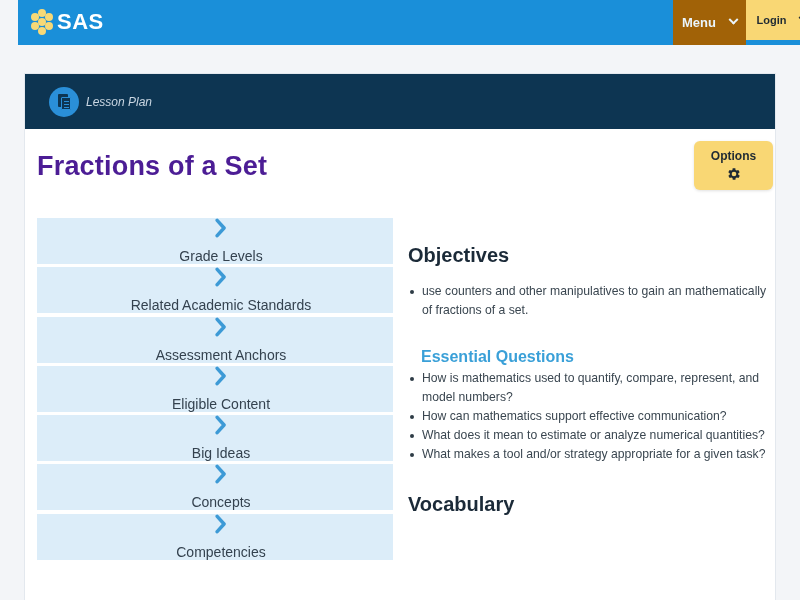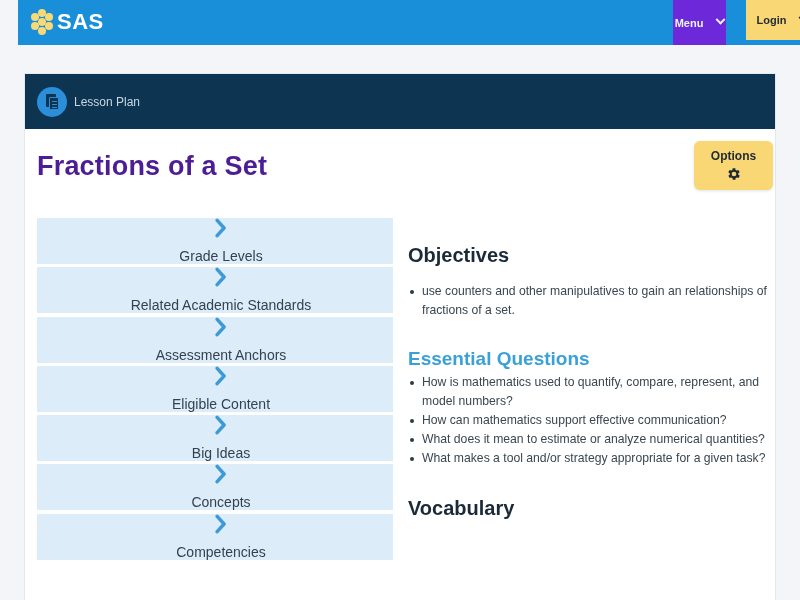--- a/index.html
+++ b/index.html
@@ -5,46 +5,46 @@
   * { box-sizing: border-box; margin: 0; padding: 0; }
   html, body { width: 800px; height: 600px; overflow: hidden; }
   body { background: #f3f5f8; font-family: "Liberation Sans", "DejaVu Sans", sans-serif; color: #22303c; position: relative; }
 
   .topbar { position: absolute; left: 18px; top: 0; width: 800px; height: 45px; background: #1a8fd9; }
   .logo { position: absolute; left: 12px; top: 9px; display: flex; align-items: center; gap: 3px; }
   .logo-mark { width: 24px; height: 26px; position: relative; }
   .logo-mark span { position: absolute; width: 8px; height: 8px; border-radius: 50%; background: #f7d977; }
   .logo-text { color: #ffffff; font-weight: bold; font-size: 22px; letter-spacing: 0.5px; }
 
-  .menu-btn { position: absolute; left: 655px; top: 0; width: 53px; height: 45px; background: #6d28d9; color: #eaf5fc; font-weight: bold; font-size: 11px; display: flex; align-items: center; justify-content: center; gap: 14px; cursor: pointer; }
+  .menu-btn { position: absolute; left: 655px; top: 0; width: 73px; height: 45px; background: #a16207; color: #eaf5fc; font-weight: bold; font-size: 13px; display: flex; align-items: center; justify-content: center; gap: 14px; cursor: pointer; }
   .login-btn { position: absolute; left: 728px; top: 0; width: 72px; height: 40px; background: #f9d774; color: #1f2a33; font-weight: bold; font-size: 11px; display: flex; align-items: center; justify-content: center; gap: 14px; cursor: pointer; }
   .chev { width: 7px; height: 7px; border-right: 2.5px solid currentColor; border-bottom: 2.5px solid currentColor; transform: rotate(45deg) translate(-2px,-2px); display: inline-block; }
 
   .card { position: absolute; left: 24px; top: 73px; width: 752px; height: 540px; background: #ffffff; border: 1px solid #e3e8ee; }
-  .card-header { height: 55px; background: #0d3552; display: flex; align-items: center; padding-left: 12px; gap: 7px; }
+  .card-header { height: 55px; background: #0d3552; display: flex; align-items: center; padding-left: 24px; gap: 7px; font-style: italic; }
   .lp-icon { width: 30px; height: 30px; border-radius: 50%; background: #2a8fd8; position: relative; }
   .lp-icon .pg1 { position: absolute; left: 9px; top: 7px; width: 10px; height: 13px; background: #0d3552; border-radius: 1px; }
   .lp-icon .pg2 { position: absolute; left: 12px; top: 10px; width: 10px; height: 13px; background: #0d3552; border: 1px solid #2a8fd8; border-radius: 1px; }
   .lp-icon .pg2::before { content: ""; position: absolute; left: 2px; top: 3px; width: 5px; height: 1px; background: #2a8fd8; box-shadow: 0 3px 0 #2a8fd8, 0 6px 0 #2a8fd8; }
   .lp-label { color: #c9d6e2; font-size: 12px; }
 
   .page-title { position: absolute; left: 12px; top: 77px; font-size: 27px; font-weight: bold; color: #4c1d95; letter-spacing: 0.2px; }
 
   .options-btn { position: absolute; left: 669px; top: 67px; width: 79px; height: 49px; background: #f9d774; border-radius: 6px; box-shadow: 0 1px 3px rgba(0,0,0,0.12); display: flex; flex-direction: column; align-items: center; justify-content: center; gap: 3px; cursor: pointer; }
   .options-label { font-size: 12px; font-weight: bold; color: #1f2a33; }
   .gear { width: 16px; height: 16px; }
 
   .accordion { position: absolute; left: 12px; top: 144px; width: 356px; }
   .acc-item { height: 46px; background: #dcedf9; margin-bottom: 3.3px; display: flex; align-items: center; padding-left: 12px; gap: 10px; cursor: pointer; flex-direction: column; }
   .acc-chev { width: 16px; height: 26px; }
   .acc-label { font-size: 14px; color: #34424f; }
 
   .content { position: absolute; left: 383px; top: 170px; width: 360px; }
   .h2 { font-size: 20px; font-weight: bold; color: #1b2a38; }
-  .h3 { font-size: 19px; font-weight: bold; color: #3aa0d8; }
+  .h3 { font-size: 16px; font-weight: bold; color: #3aa0d8; margin-left: 13px; }
   .intro { font-size: 10px; color: #3a4650; margin-top: 8px; }
   ul.bullets { list-style: none; }
   ul.bullets li { position: relative; padding-left: 14px; font-size: 12.2px; line-height: 19px; color: #3a4650; }
   ul.bullets li::before { content: ""; position: absolute; left: 2px; top: 8px; width: 4px; height: 4px; border-radius: 50%; background: #2e3b46; }
   .obj-list { margin-top: 15px; }
   .eq-title { margin-top: 28px; }
   .eq-list { margin-top: 3px; }
   .vocab-title { margin-top: 29px; }
 </style>
 </head>
@@ -132,21 +132,21 @@
       <svg class="acc-chev" viewBox="0 0 16 26">
           <path d="M3 3 L12 13 L3 23" fill="none" stroke="#3d9ad6" stroke-width="4.5" stroke-linecap="round" stroke-linejoin="round"></path>
         </svg>
       <span class="acc-label">Competencies</span>
     </div>
   </div>
 
   <div class="content">
     <h2 class="h2">Objectives</h2>
     <ul class="bullets obj-list">
-      <li>use counters and other manipulatives to gain an relationships of fractions of a set.</li>
+      <li>use counters and other manipulatives to gain an mathematically of fractions of a set.</li>
     </ul>
 
     <h3 class="h3 eq-title">Essential Questions</h3>
     <ul class="bullets eq-list">
       <li>How is mathematics used to quantify, compare, represent, and model numbers?</li>
       <li>How can mathematics support effective communication?</li>
       <li>What does it mean to estimate or analyze numerical quantities?</li>
       <li>What makes a tool and/or strategy appropriate for a given task?</li>
     </ul>
 

